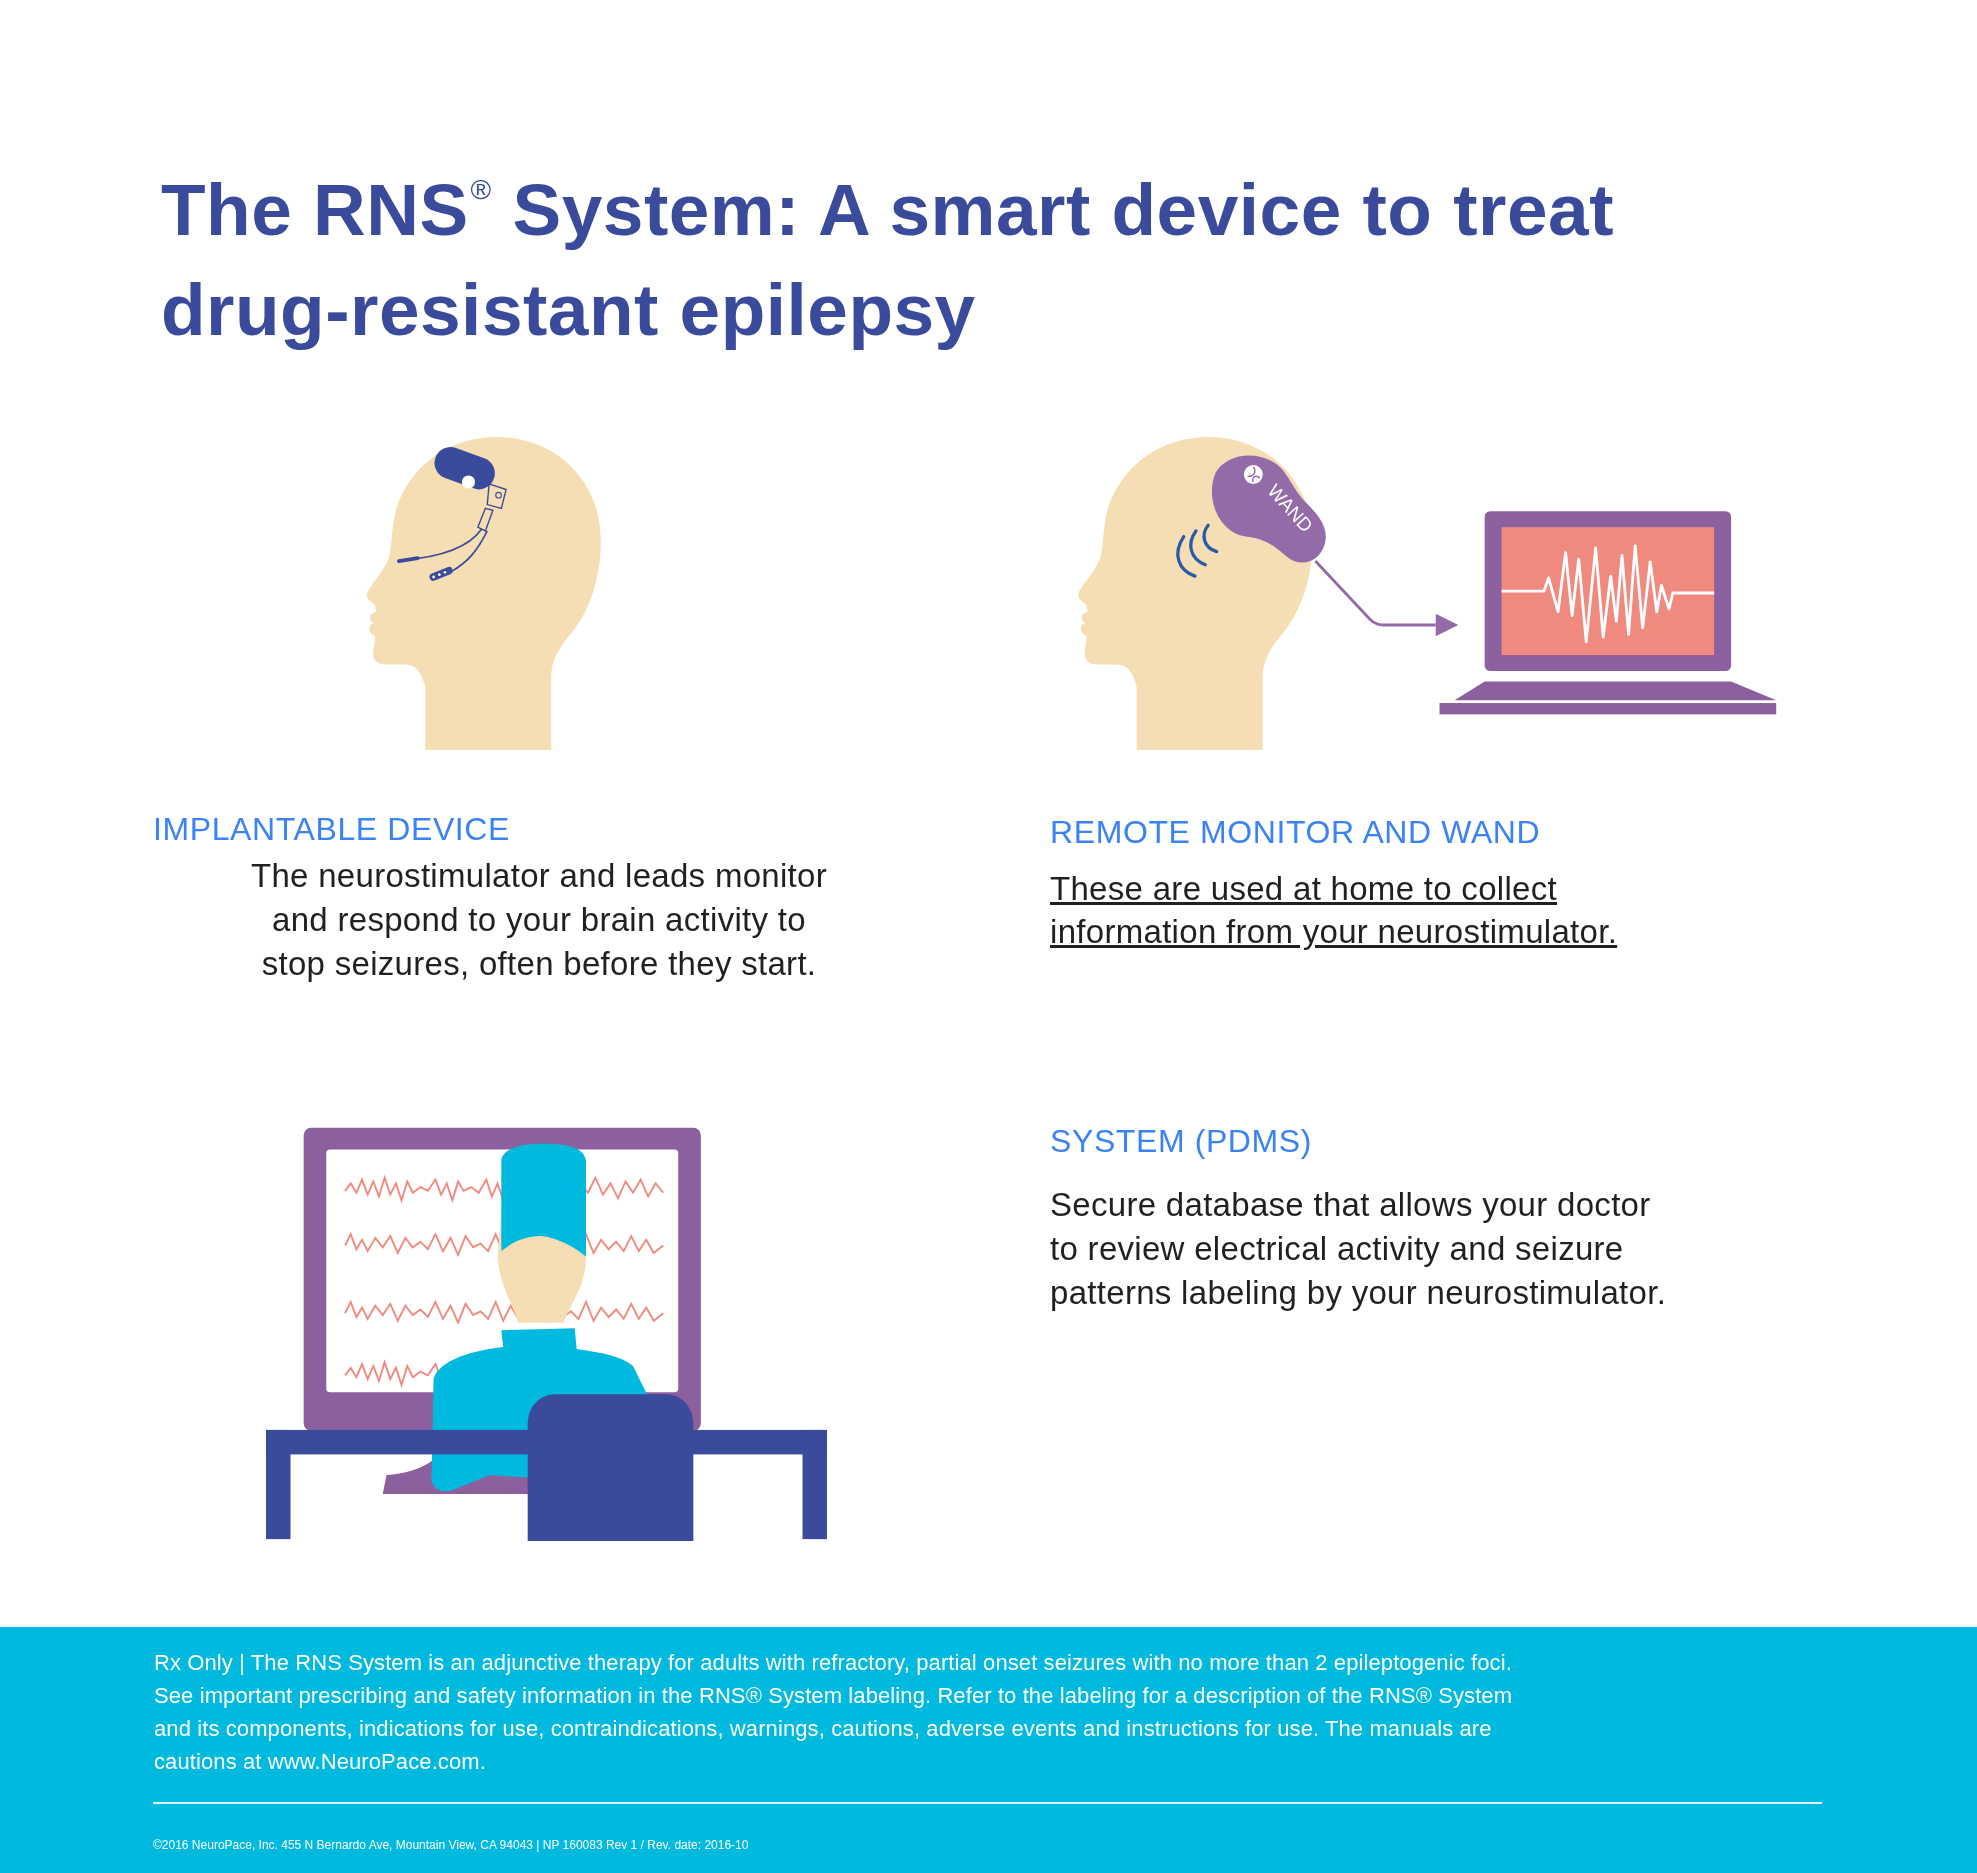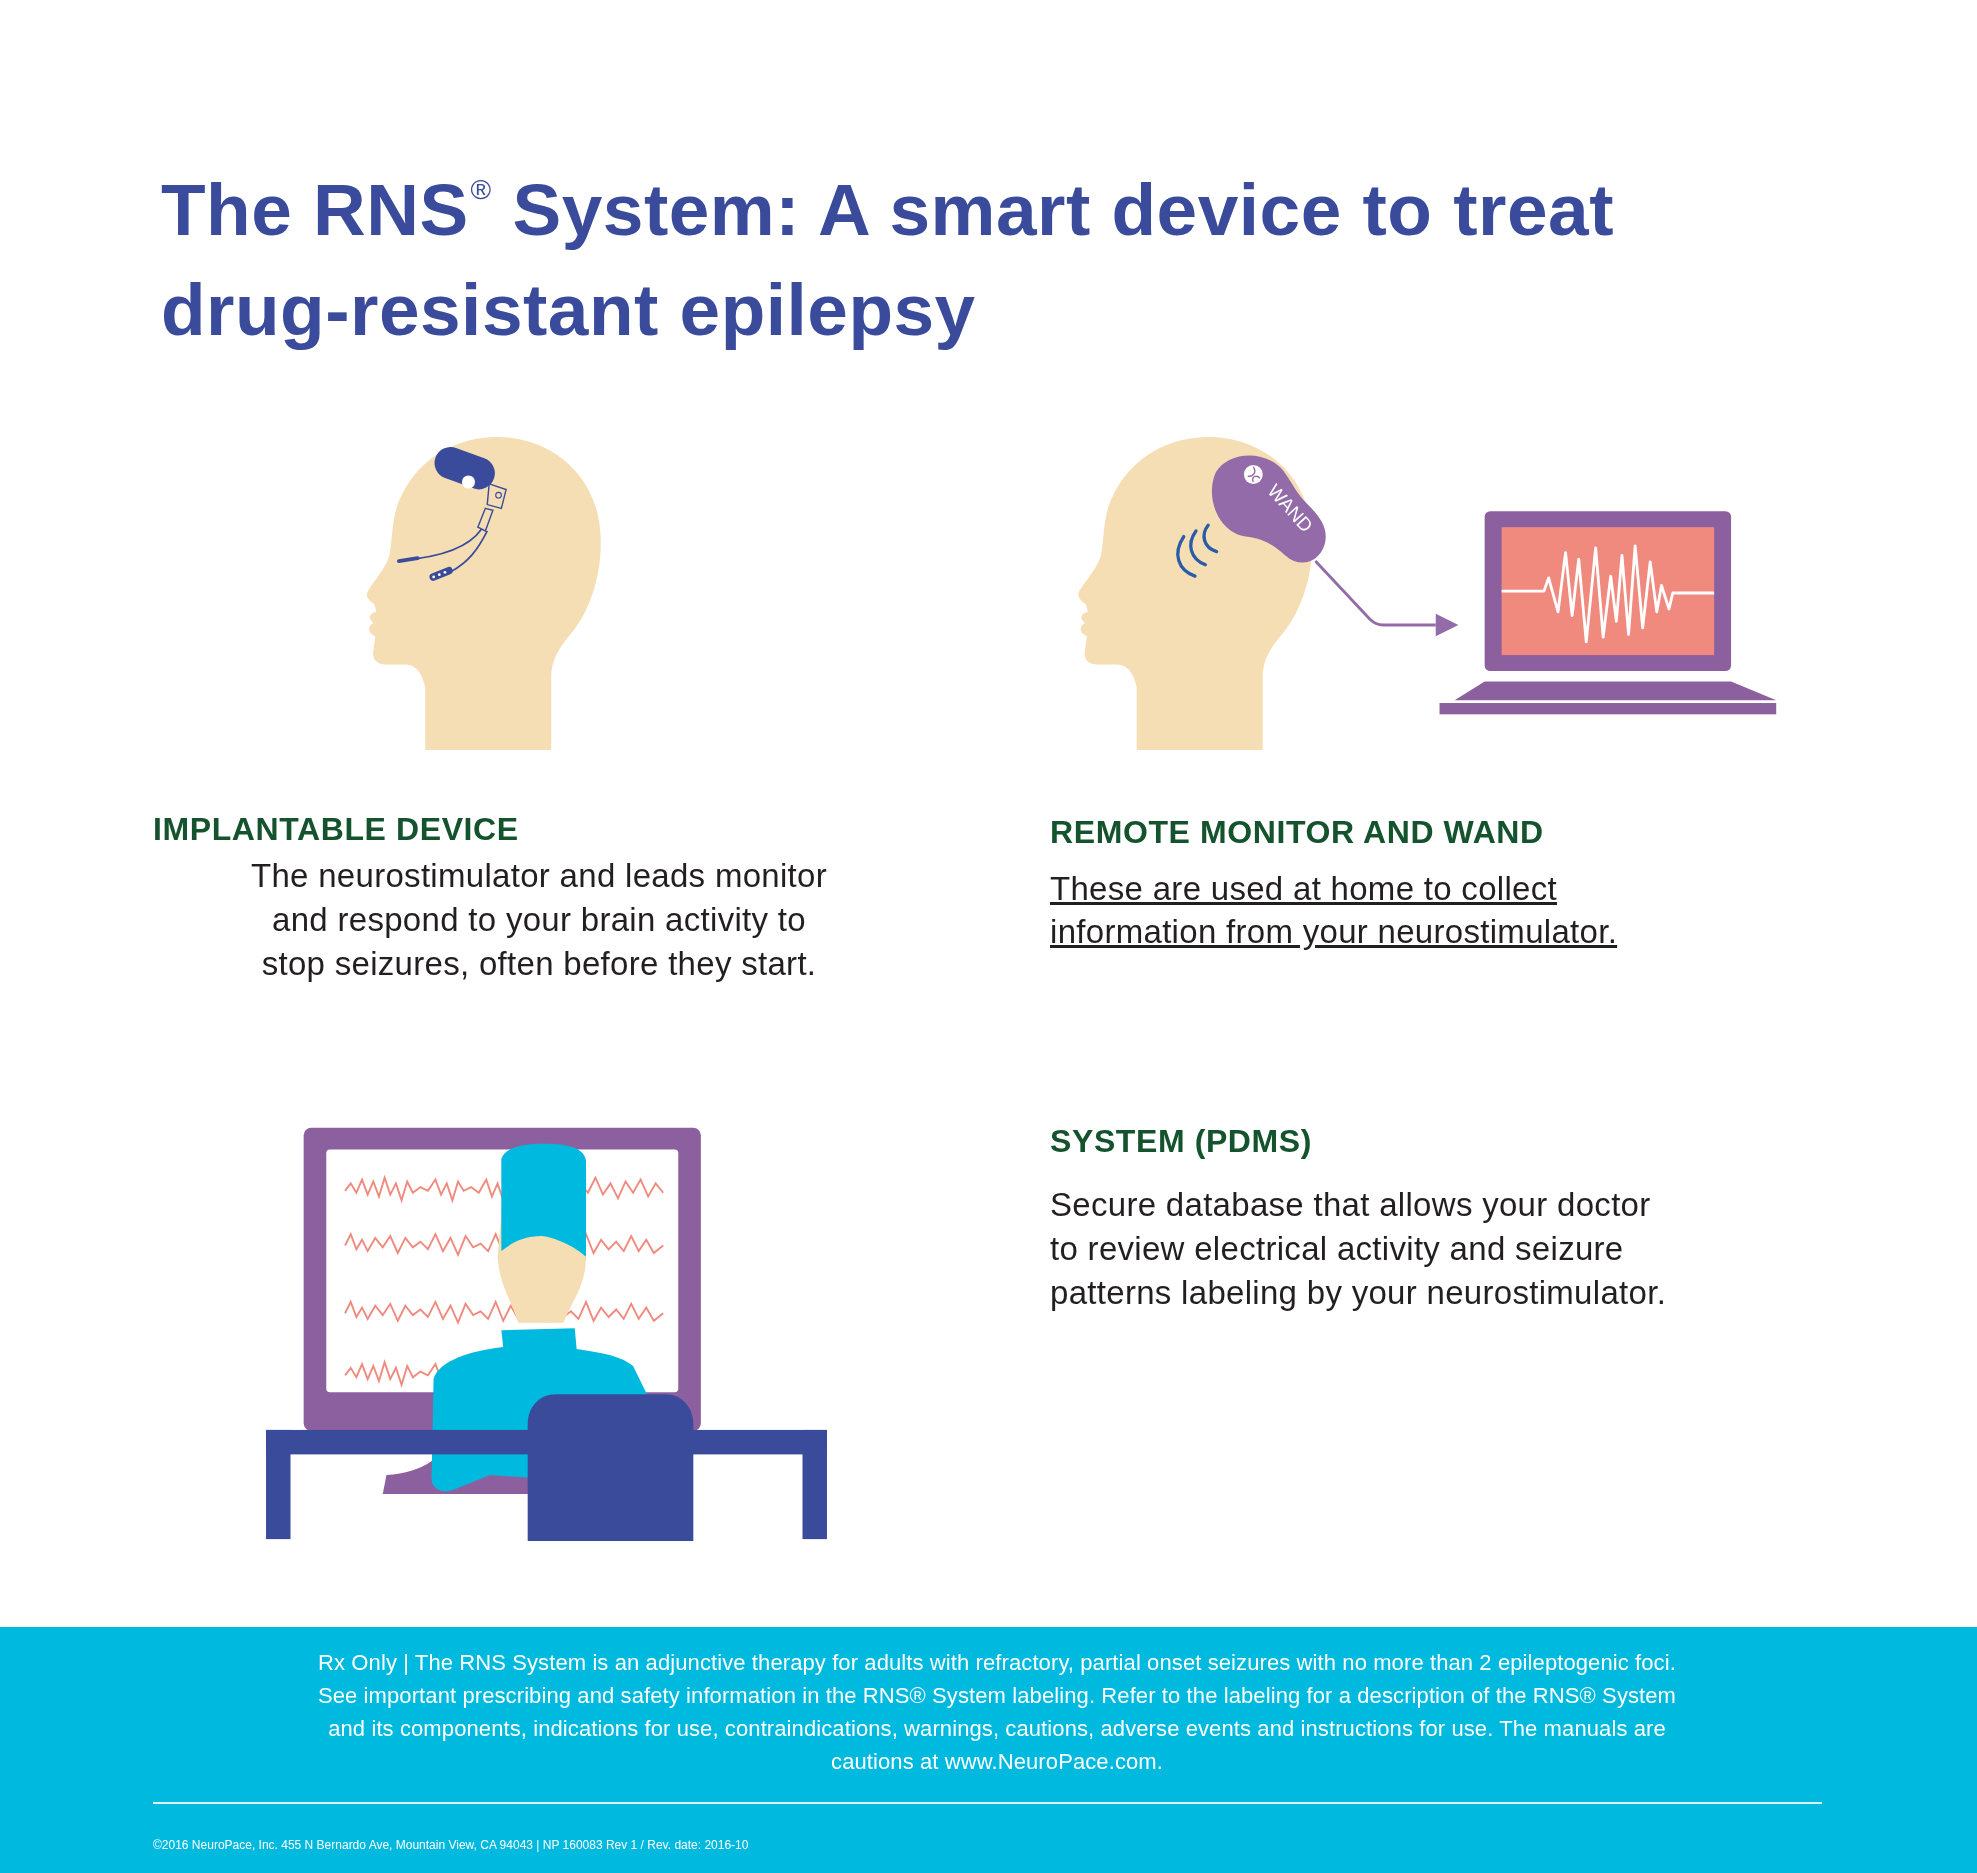--- a/index.html
+++ b/index.html
@@ -2,24 +2,24 @@
 <html style="font-size:15px"><head>
 <meta charset="utf-8">
 <style>
   html, body { margin: 0; padding: 0; background: #ffffff; }
   body { width: 1977px; height: 1874px; position: relative; overflow: hidden;
          font-family: "Liberation Sans", "DejaVu Sans", sans-serif; }
   .abs { position: absolute; }
   .title { left: 153px; top: 132px; width: 1789px; color: #3A4B9C; font-weight: bold;
            font-size: 73px; line-height: 100px; letter-spacing: 0.5px; margin: 8px; }
   .title sup { font-size: 28px; vertical-align: 36px; font-weight: normal; margin-left: 1.9px; }
-  .section-heading { color: #14532d; font-weight: bold; font-size: 32px; line-height: 45px;
+  .section-heading { color: #3b82f6; font-weight: normal; font-size: 32px; line-height: 45px;
                      letter-spacing: 0.6px; margin: 0; text-transform: uppercase; }
   .section-body { color: #231F20; font-size: 33px; line-height: 44px; margin: 0; letter-spacing: 0.3px; }
-  .footer { left: 0; top: 1627px; width: 1977px; height: 247px; background: #00B9DF; text-align: center; }
+  .footer { left: 0; top: 1627px; width: 1977px; height: 247px; background: #00B9DF; }
   .footer-text { position: absolute; left: 154px; top: 19px; width: 1686px; color: #ffffff;
                  font-size: 22px; line-height: 33px; margin: 0; letter-spacing: 0.1px; }
   .footer-text .line { display: block; white-space: nowrap; }
   .footer-rule { position: absolute; left: 153px; top: 175px; width: 1669px; height: 1.9px; background: #D9F3FA; }
   .footer-copy { position: absolute; left: 153px; top: 208px; color: #ffffff; font-size: 12px;
                  line-height: 21px; margin: 0; white-space: nowrap; }
   svg { display: block; }
 </style>
 </head>
 <body>

